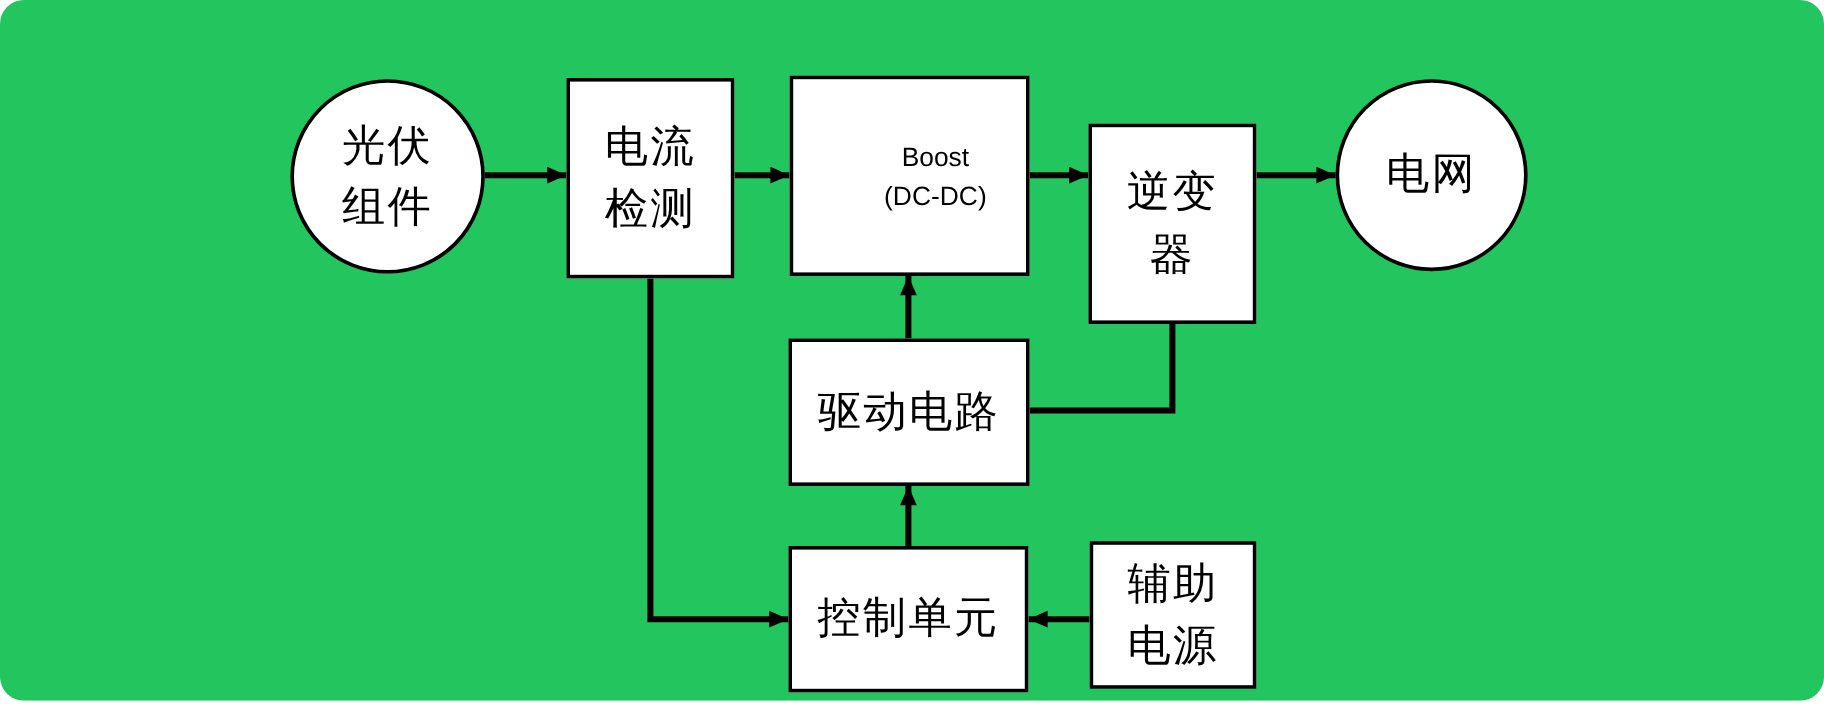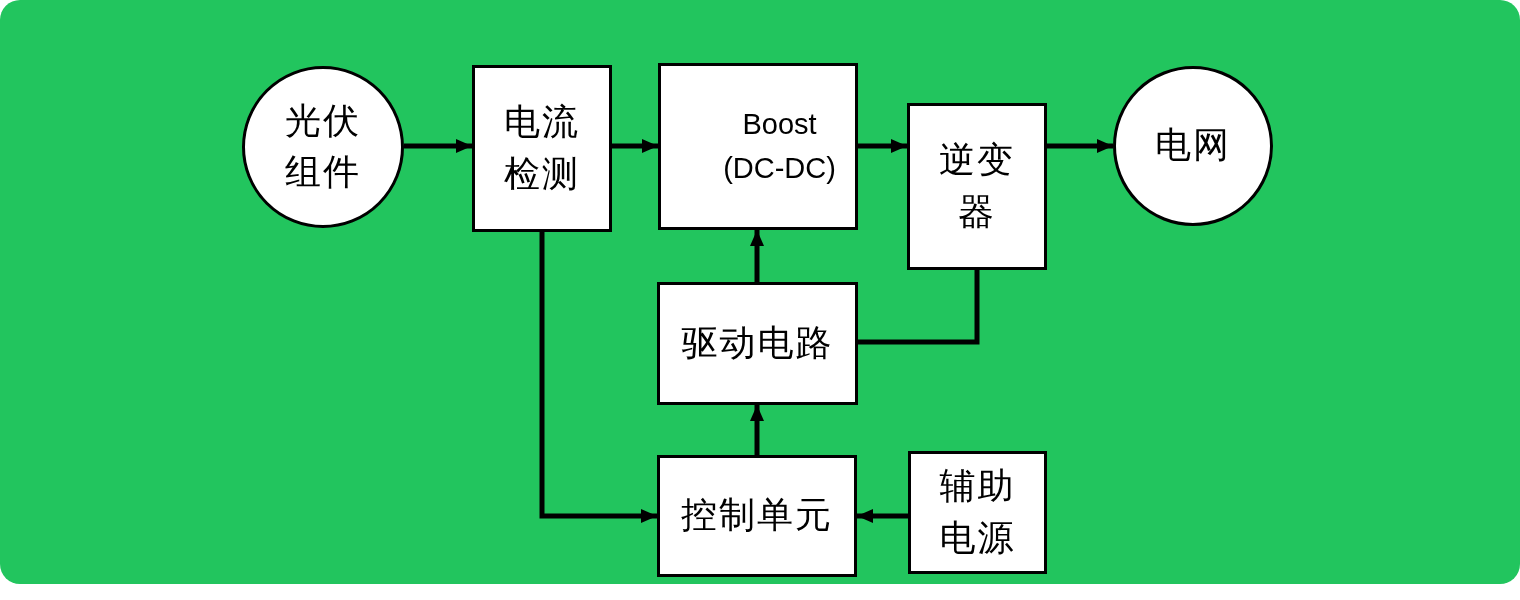--- a/index.html
+++ b/index.html
@@ -36,21 +36,21 @@
   .node.circle { border-radius: 50%; }
   .label {
     white-space: pre-line;
     color: #000000;
     font-size: 36px;
     line-height: 1.42;
     letter-spacing: 2px;
   }
   .label.latin {
     font-family: "Liberation Sans", "DejaVu Sans", sans-serif;
-    font-size: 29px;
+    font-size: 22px;
     line-height: 1.5;
     letter-spacing: 0;
     margin-left: 43px;
   }
   
   .n-pv       { left: 242px;  top: 66px;  width: 162px; height: 162px; }
   .n-current  { left: 472px;  top: 65px;  width: 140px; height: 167px; }
   .n-boost    { left: 658px;  top: 63px;  width: 200px; height: 167px; }
   .n-inverter { left: 907px;  top: 63px;  width: 140px; height: 167px; margin-top: 40px; }
   .n-grid     { left: 1113px; top: 66px;  width: 160px; height: 160px; }

